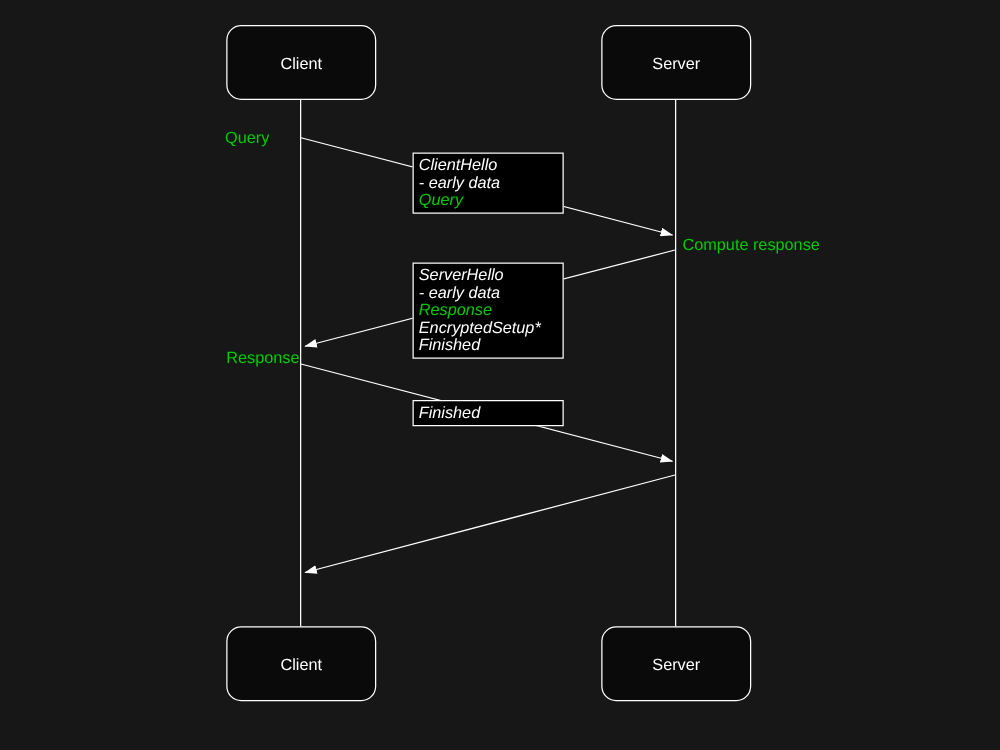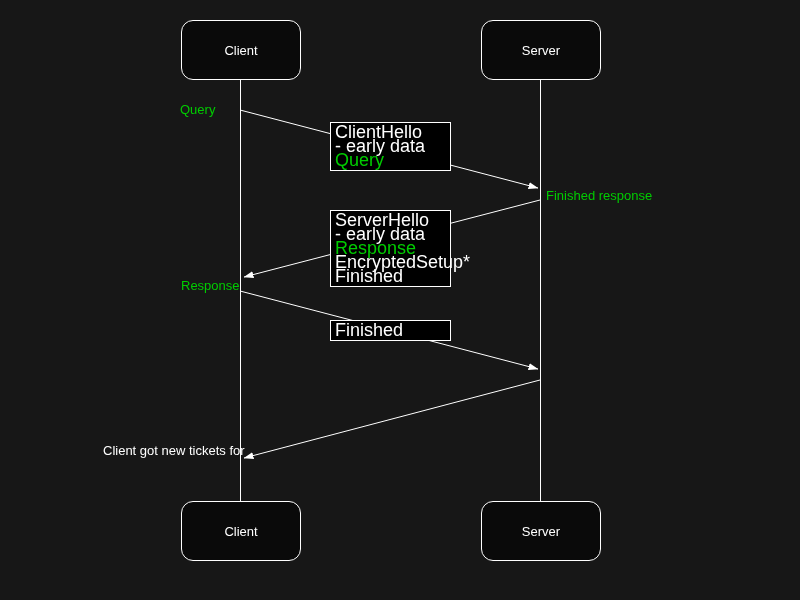--- a/index.html
+++ b/index.html
@@ -44,23 +44,24 @@
     font-size: 13px;
     z-index: 2;
   }
   .msgbox {
     position: absolute;
     width: 121px;
     border: 1.5px solid #ffffff;
     background: #000000;
     padding: 2px 4px 3px 4px;
     box-sizing: border-box;
-    font-size: 18px;
+    font-size: 13px;
     line-height: 14px;
     z-index: 2;
+    font-style: italic;
   }
   .msg-line {
     white-space: nowrap;
   }
   .msg-line[data-color="green"] {
     color: #00cc00;
   }
   .annotation {
     position: absolute;
     font-size: 13px;
@@ -102,21 +103,21 @@
     <span>Server</span>
   </div>
   <div class="actor" style="left:181px; top:501px;">
     <span>Client</span>
   </div>
   <div class="actor" style="left:481px; top:501px;">
     <span>Server</span>
   </div>
 
   <div class="annotation" style="left:180px; top:102px;">Query</div>
-  <div class="annotation" style="left:546px; top:188px;">Finished response</div>
+  <div class="annotation" style="left:546px; top:188px;">Compute response</div>
   <div class="annotation" style="left:181px; top:278px;">Response</div>
 
   <div class="msgbox" style="left:330px; top:122px;">
     <div class="msg-line" data-color="white">ClientHello</div>
     <div class="msg-line" data-color="white">- early data</div>
     <div class="msg-line" data-color="green">Query</div>
   </div>
 
   <div class="msgbox" style="left:330px; top:210px;">
     <div class="msg-line" data-color="white">ServerHello</div>
@@ -125,16 +126,15 @@
     <div class="msg-line" data-color="white">EncryptedSetup*</div>
     <div class="msg-line" data-color="white">Finished</div>
   </div>
 
   <div class="msgbox" style="left:330px; top:320px;">
     <div class="msg-line" data-color="white">Finished</div>
   </div>
 
 
   <div class="note" style="left:103px; top:441px;">
-    <div>Client got new tickets for</div>
   </div>
 
 </div>
 
 </body></html>

